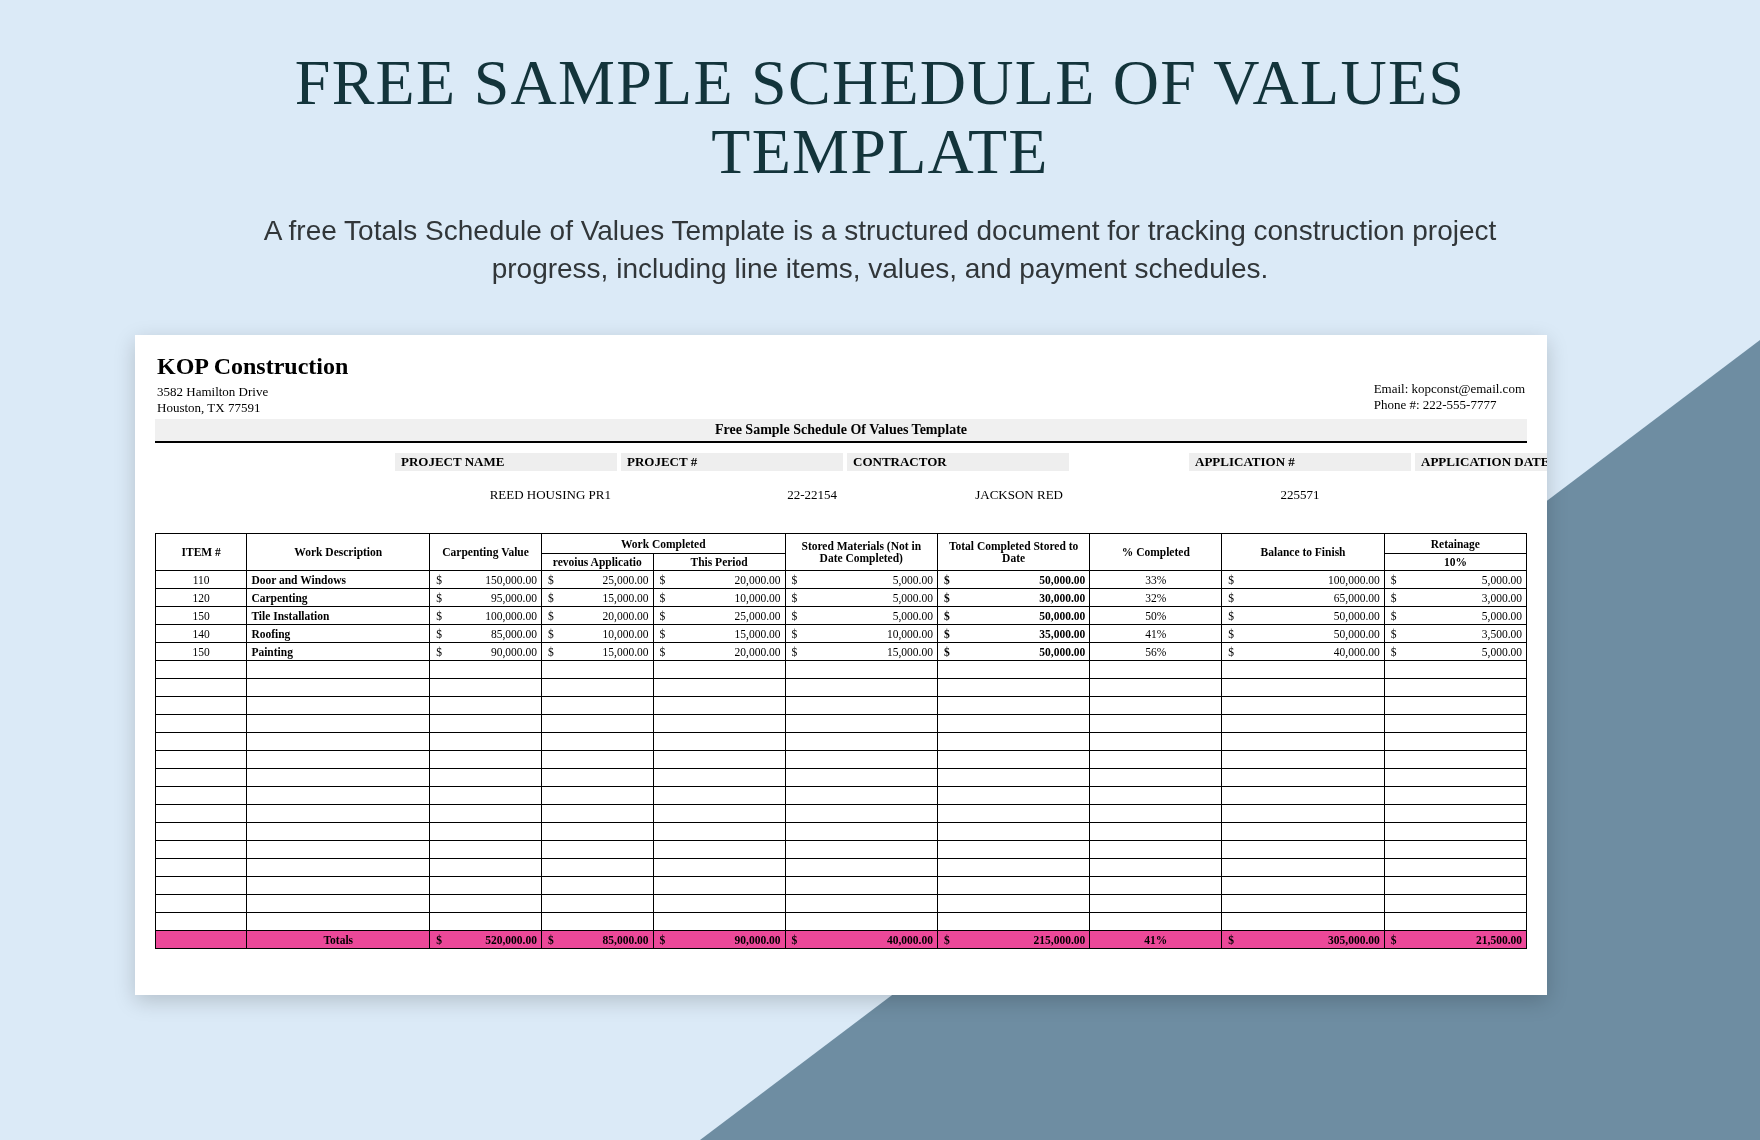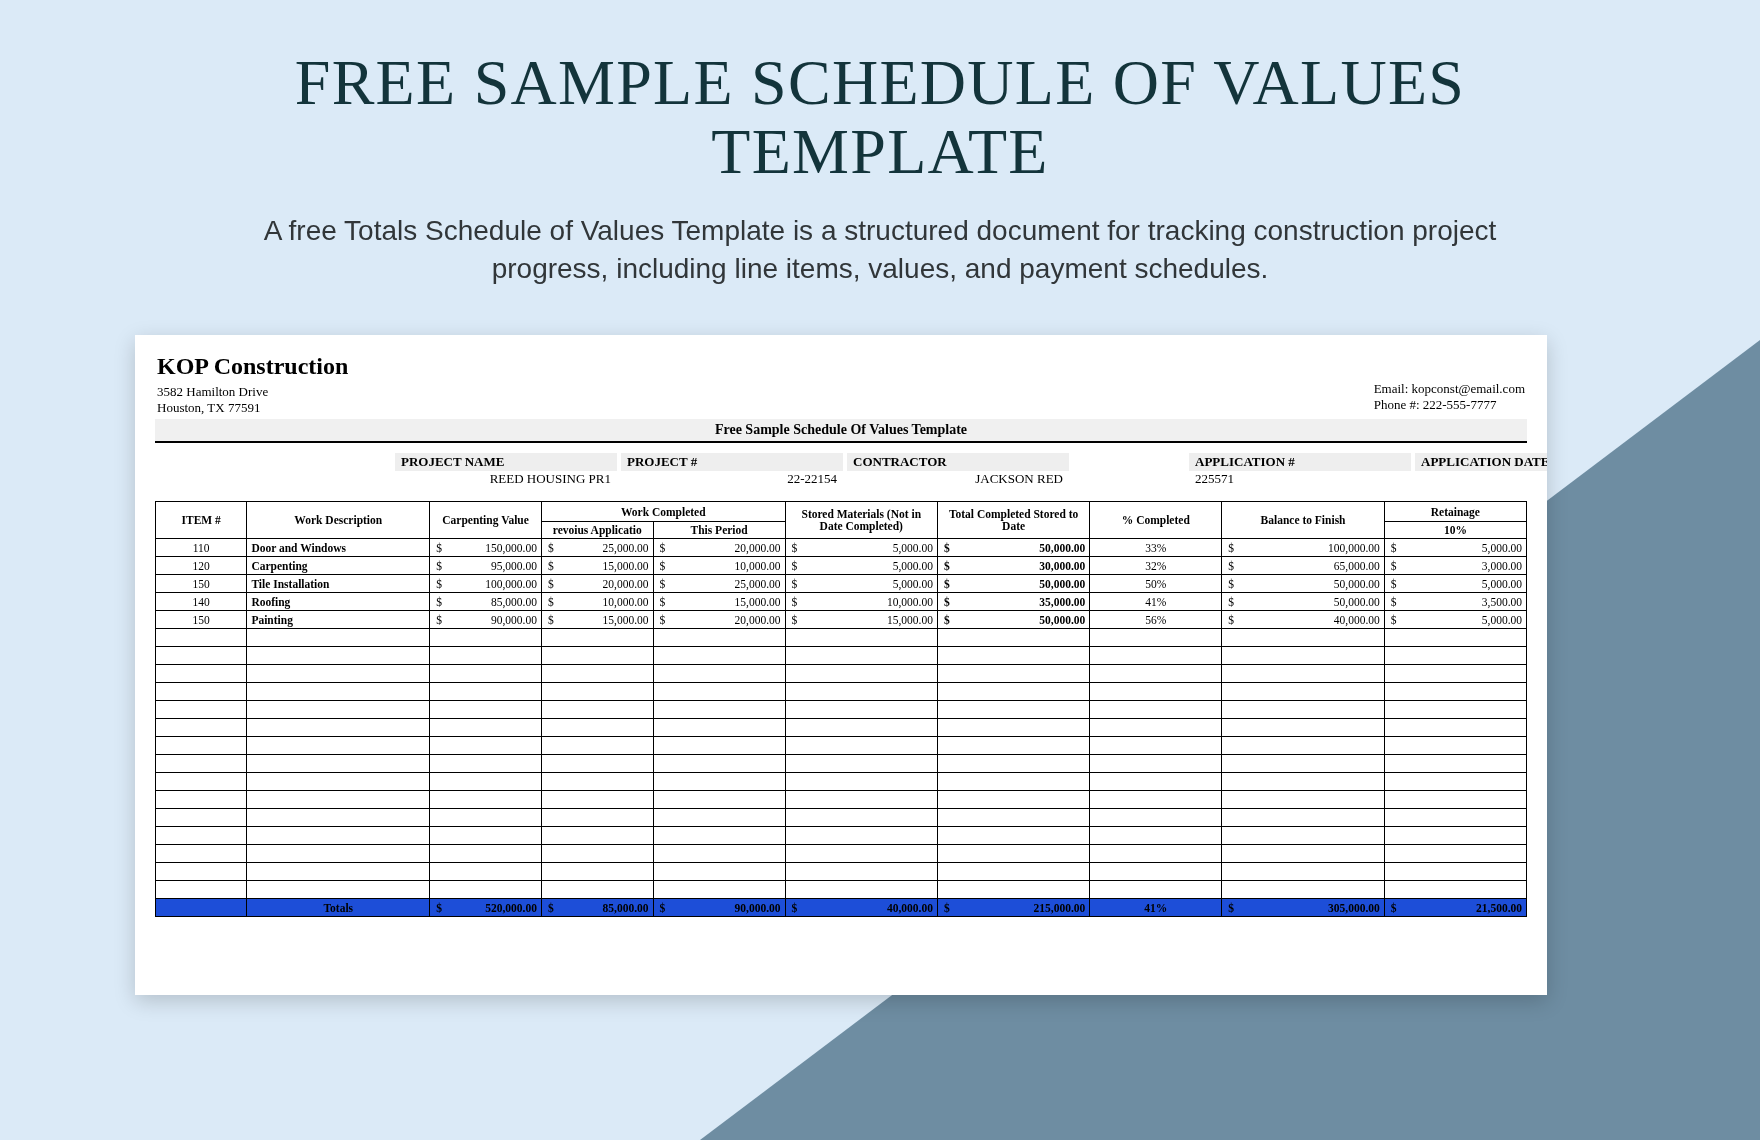--- a/index.html
+++ b/index.html
@@ -12,30 +12,30 @@
 .doc{width:100%;height:100%;background:#fff;font-family:"Times New Roman",Georgia,serif;color:#000;font-size:12.5px;overflow:hidden}
 .hd{display:flex;justify-content:space-between;padding:18px 22px 4px}
 .hd-left .co{font-size:24px;font-weight:700;margin-bottom:4px}
 .hd-left .addr{font-size:13px;line-height:1.2}
 .hd-right{text-align:left;font-size:13px;margin-top:28px}
 .bar{background:#f0f0f0;height:22px;line-height:22px;margin:0 20px;text-align:center;font-weight:700;font-size:14px;border-bottom:2px solid #000}
 .meta{display:flex;gap:120px;padding:10px 0 14px 260px;font-size:13px}
 .meta-col{display:flex;flex-direction:row;gap:4px}
 .meta-row{display:flex;flex-direction:column}
 .meta-lbl{font-weight:700;background:#eee;padding:1px 6px;width:210px}
-.meta-val{padding:0 6px;width:210px}
+.meta-val{padding:16px 6px;width:210px}
 table{border-collapse:collapse;width:calc(100% - 40px);margin:0 20px;font-size:11.5px}
 th,td{border:1px solid #000;padding:0 4px;height:17px;white-space:nowrap;overflow:hidden}
 th{font-weight:700;background:#fff}
 thead tr:first-child th{height:19px}
 .sub th{height:16px}
 .c{text-align:center}.l{text-align:left}.r{text-align:right}
 .cur{display:flex;justify-content:space-between}
 .cur::before{content:"$";padding-left:2px}
-tbody tr.tot td{font-weight:700;background:#1d4ed8}
+tbody tr.tot td{font-weight:700;background:#ec4899}
 tbody tr.blank td{height:17px}
 </style>
 </head>
 <body>
 
 <div class="tri"></div>
 
 <div class="hero">
   <h1>FREE SAMPLE SCHEDULE OF VALUES TEMPLATE</h1>
   <p>A free Totals Schedule of Values Template is a structured document for tracking construction project progress, including line items, values, and payment schedules.</p>
@@ -69,21 +69,21 @@
             <div class="meta-val" style="text-align: right;">22-22154</div>
           </div>
           <div class="meta-row">
             <div class="meta-lbl">CONTRACTOR</div>
             <div class="meta-val" style="text-align: right;">JACKSON RED</div>
           </div>
         </div>
     <div class="meta-col" id="meta-right">
           <div class="meta-row">
             <div class="meta-lbl">APPLICATION #</div>
-            <div class="meta-val" style="text-align: left;">225571</div>
+            <div class="meta-val" style="text-align: center;">225571</div>
           </div>
           <div class="meta-row">
             <div class="meta-lbl">APPLICATION DATE</div>
             <div class="meta-val" style="text-align: right;">9/25/2050</div>
           </div>
           <div class="meta-row">
             <div class="meta-lbl">PERIOD TO</div>
             <div class="meta-val" style="text-align: right;">3/25/2051</div>
           </div>
         </div>

